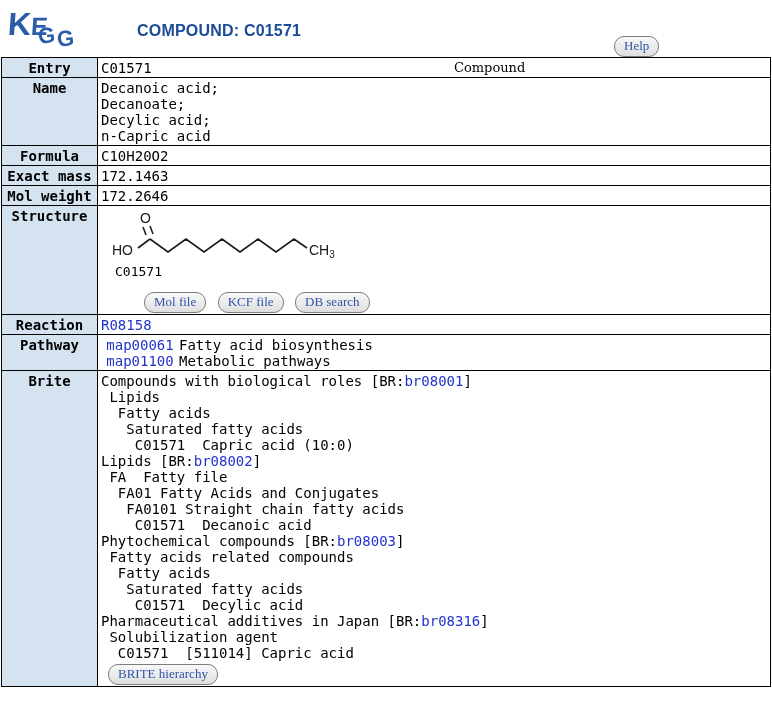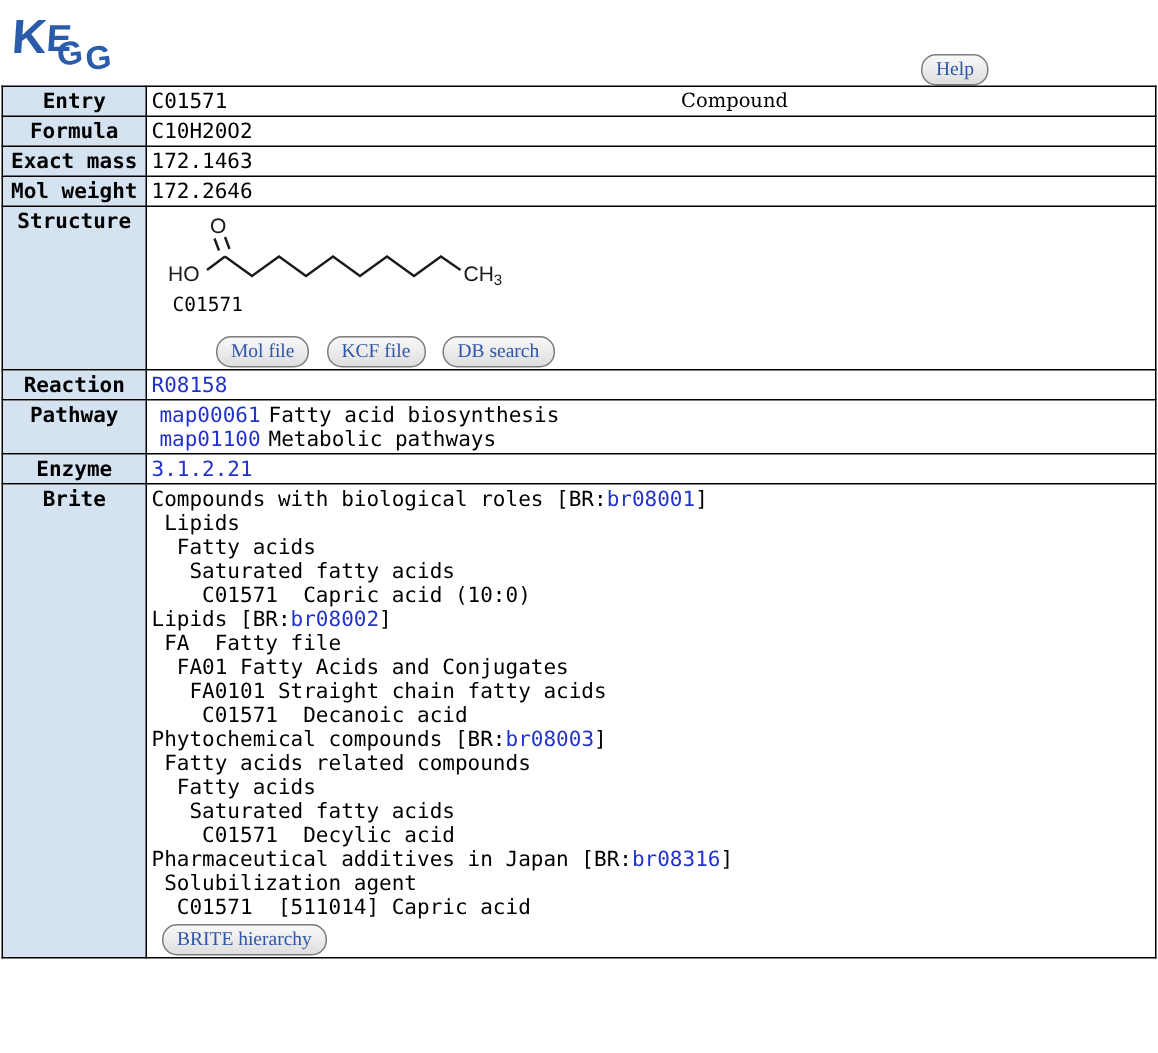--- a/index.html
+++ b/index.html
@@ -86,33 +86,43 @@
 
 <div class="page">
 
   <div class="header">
     <div class="logo">
       <span class="lk">K</span>
       <span class="le">E</span>
       <span class="lg1">G</span>
       <span class="lg2">G</span>
     </div>
+    <div class="page-title">COMPOUND: C01571</div>
     <button class="btn help-btn">Help</button>
   </div>
 
   <table class="kegg">
     <tbody>
         <tr>
       <td class="hdr">Entry</td>
       <td class="entry-cell">
         <span>C01571</span>
         <span class="entry-type">Compound</span>
       </td>
     </tr>
 
+    <tr>
+      <td class="hdr">Name</td>
+      <td>
+        <div class="pre">Decanoic acid;</div>
+        <div class="pre">Decanoate;</div>
+        <div class="pre">Decylic acid;</div>
+        <div class="pre">n-Capric acid</div>
+      </td>
+    </tr>
 
     <tr>
       <td class="hdr">Formula</td>
       <td>C10H20O2</td>
     </tr>
 
     <tr>
       <td class="hdr">Exact mass</td>
       <td>172.1463</td>
     </tr>
@@ -159,26 +169,20 @@
       <td>
         <div class="pathway-line">
           <a class="lnk">map00061</a><span>Fatty acid biosynthesis</span>
         </div>
         <div class="pathway-line">
           <a class="lnk">map01100</a><span>Metabolic pathways</span>
         </div>
       </td>
     </tr>
 
-    <tr>
-      <td class="hdr">Enzyme</td>
-      <td>
-        <a class="lnk">3.1.2.21</a>
-      </td>
-    </tr>
 
     <tr>
       <td class="hdr">Brite</td>
       <td class="brite-cell">
         <div class="bl"><span>Compounds with biological roles [BR:</span><a class="lnk">br08001</a><span>]</span></div>
         <div class="bl"><span> Lipids</span></div>
         <div class="bl"><span>  Fatty acids</span></div>
         <div class="bl"><span>   Saturated fatty acids</span></div>
         <div class="bl"><span>    C01571  Capric acid (10:0)</span></div>
         <div class="bl"><span>Lipids [BR:</span><a class="lnk">br08002</a><span>]</span></div>

